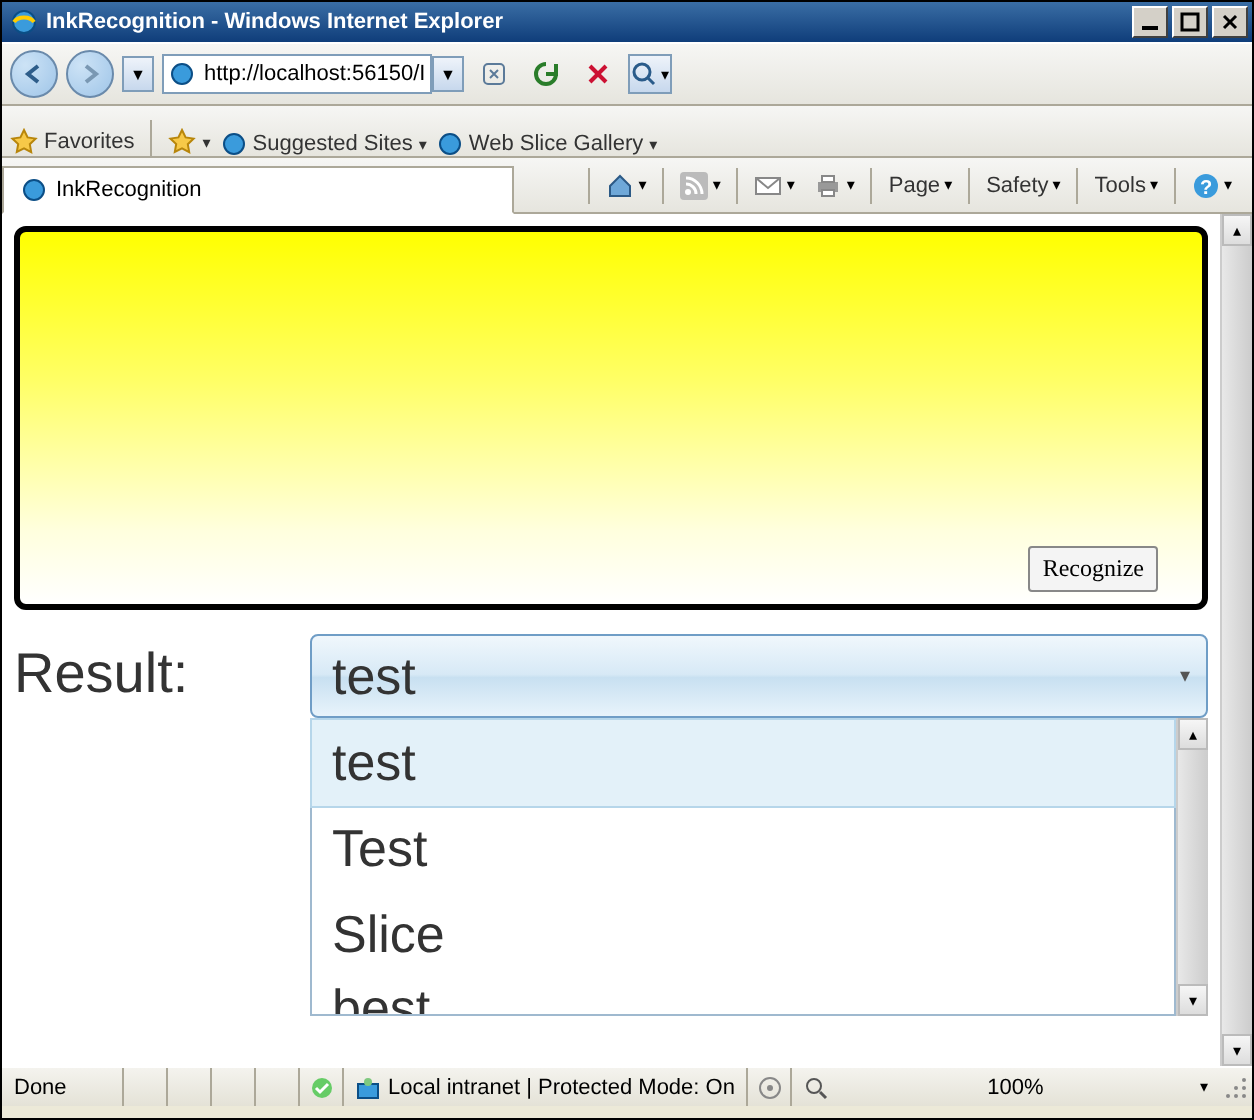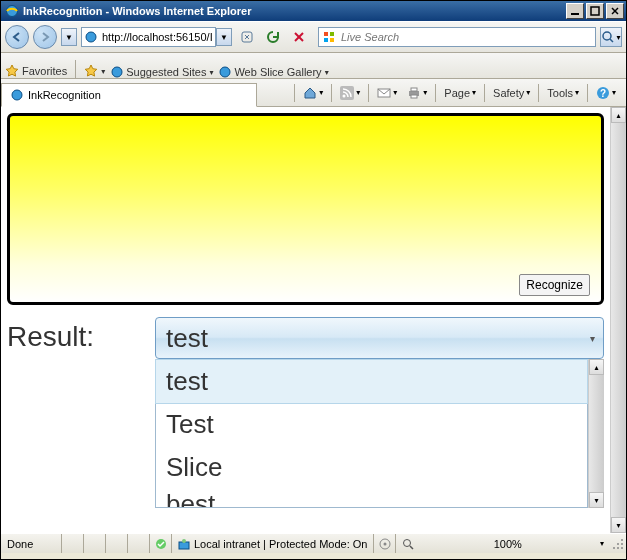--- a/index.html
+++ b/index.html
@@ -142,26 +142,26 @@
   .inkpanel {
     margin: 6px 6px 0 6px;
     border: 3px solid #000;
     border-radius: 6px;
     height: 192px;
     background: linear-gradient(to bottom, #ffff00 0%, #ffff66 40%, #ffffdd 80%, #ffffff 100%);
     position: relative;
   }
   .recognize-btn {
     position: absolute;
-    right: 11px; bottom: 6px;
+    right: 22px; bottom: 6px;
     background: #f4f4f4;
     border: 1px solid #888;
     border-radius: 2px;
     padding: 3px 6px;
-    font-family: Liberation Sans, sans-serif; font-size: 12px;
+    font-family: Liberation Serif, serif; font-size: 12px;
   }
   .resultrow {
     display: flex;
     margin: 12px 6px 0 6px;
     align-items: flex-start;
     gap: 38px;
   }
   .resultlabel {
     font-size: 28px;
     font-family: "Segoe UI", Tahoma, sans-serif;
@@ -294,31 +294,20 @@
     <svg width="14" height="14">
         <path d="M7 2a5 5 0 1 0 5 5" fill="none" stroke="#2a7d2a" stroke-width="2"></path>
         <path d="M12 2v5h-5" fill="none" stroke="#2a7d2a" stroke-width="2"></path>
       </svg>
   </div>
   <div class="iconbtn">
     <svg width="14" height="14">
         <line x1="3" y1="3" x2="11" y2="11" stroke="#c13" stroke-width="2"></line>
         <line x1="11" y1="3" x2="3" y2="11" stroke="#c13" stroke-width="2"></line>
       </svg>
-  </div>
-  <div class="searchbar">
-    <span style="padding:0 3px">
-      <svg width="14" height="14">
-          <rect x="2" y="2" width="4" height="4" fill="#f25022"></rect>
-          <rect x="8" y="2" width="4" height="4" fill="#7fba00"></rect>
-          <rect x="2" y="8" width="4" height="4" fill="#00a4ef"></rect>
-          <rect x="8" y="8" width="4" height="4" fill="#ffb900"></rect>
-        </svg>
-    </span>
-    <input placeholder="Live Search" style="">
   </div>
   <div class="searchgo">
     <svg width="14" height="14">
         <circle cx="6" cy="6" r="4" fill="none" stroke="#2a5b8a" stroke-width="1.5"></circle>
         <line x1="9" y1="9" x2="12" y2="12" stroke="#2a5b8a" stroke-width="1.5"></line>
       </svg>
     <span style="font-size:8px;margin-left:1px">▾</span>
   </div>
 </div>
 

